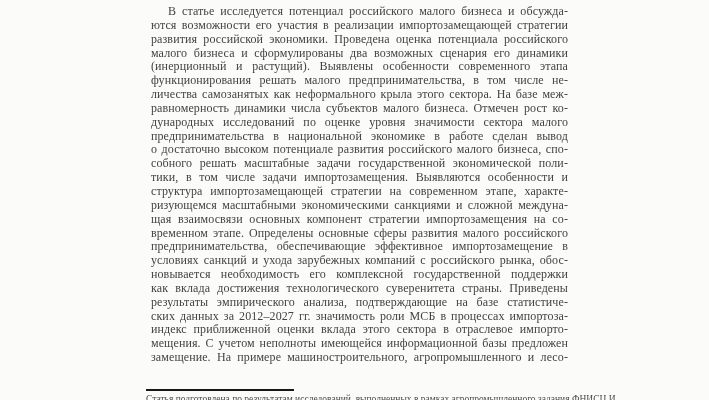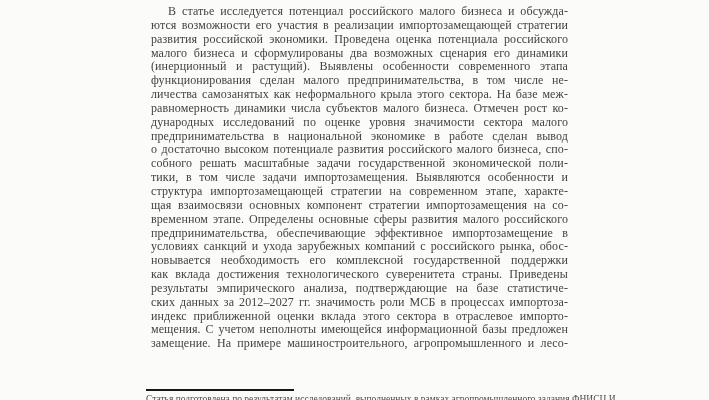--- a/index.html
+++ b/index.html
@@ -60,29 +60,30 @@
 </head>
 <body>
 
 <div class="page">
   <div class="abstract">
       <div class="line">В статье исследуется потенциал российского малого бизнеса и обсужда-</div>
       <div class="line">ются возможности его участия в реализации импортозамещающей стратегии</div>
       <div class="line">развития российской экономики. Проведена оценка потенциала российского</div>
       <div class="line">малого бизнеса и сформулированы два возможных сценария его динамики</div>
       <div class="line">(инерционный и растущий). Выявлены особенности современного этапа</div>
-      <div class="line">функционирования сделан малого предпринимательства, в том числе не-</div>
+      <div class="line">функционирования решать малого предпринимательства, в том числе не-</div>
       <div class="line">личества самозанятых как неформального крыла этого сектора. На базе меж-</div>
       <div class="line">равномерность динамики числа субъектов малого бизнеса. Отмечен рост ко-</div>
       <div class="line">дународных исследований по оценке уровня значимости сектора малого</div>
       <div class="line">предпринимательства в национальной экономике в работе сделан вывод</div>
       <div class="line">о достаточно высоком потенциале развития российского малого бизнеса, спо-</div>
       <div class="line">собного решать масштабные задачи государственной экономической поли-</div>
       <div class="line">тики, в том числе задачи импортозамещения. Выявляются особенности и</div>
       <div class="line">структура импортозамещающей стратегии на современном этапе, характе-</div>
+      <div class="line">ризующемся масштабными экономическими санкциями и сложной междуна-</div>
       <div class="line">щая взаимосвязи основных компонент стратегии импортозамещения на со-</div>
       <div class="line">временном этапе. Определены основные сферы развития малого российского</div>
       <div class="line">предпринимательства, обеспечивающие эффективное импортозамещение в</div>
       <div class="line">условиях санкций и ухода зарубежных компаний с российского рынка, обос-</div>
       <div class="line">новывается необходимость его комплексной государственной поддержки</div>
       <div class="line">как вклада достижения технологического суверенитета страны. Приведены</div>
       <div class="line">результаты эмпирического анализа, подтверждающие на базе статистиче-</div>
       <div class="line">ских данных за 2012–2027 гг. значимость роли МСБ в процессах импортоза-</div>
       <div class="line">индекс приближенной оценки вклада этого сектора в отраслевое импорто-</div>
       <div class="line">мещения. С учетом неполноты имеющейся информационной базы предложен</div>

